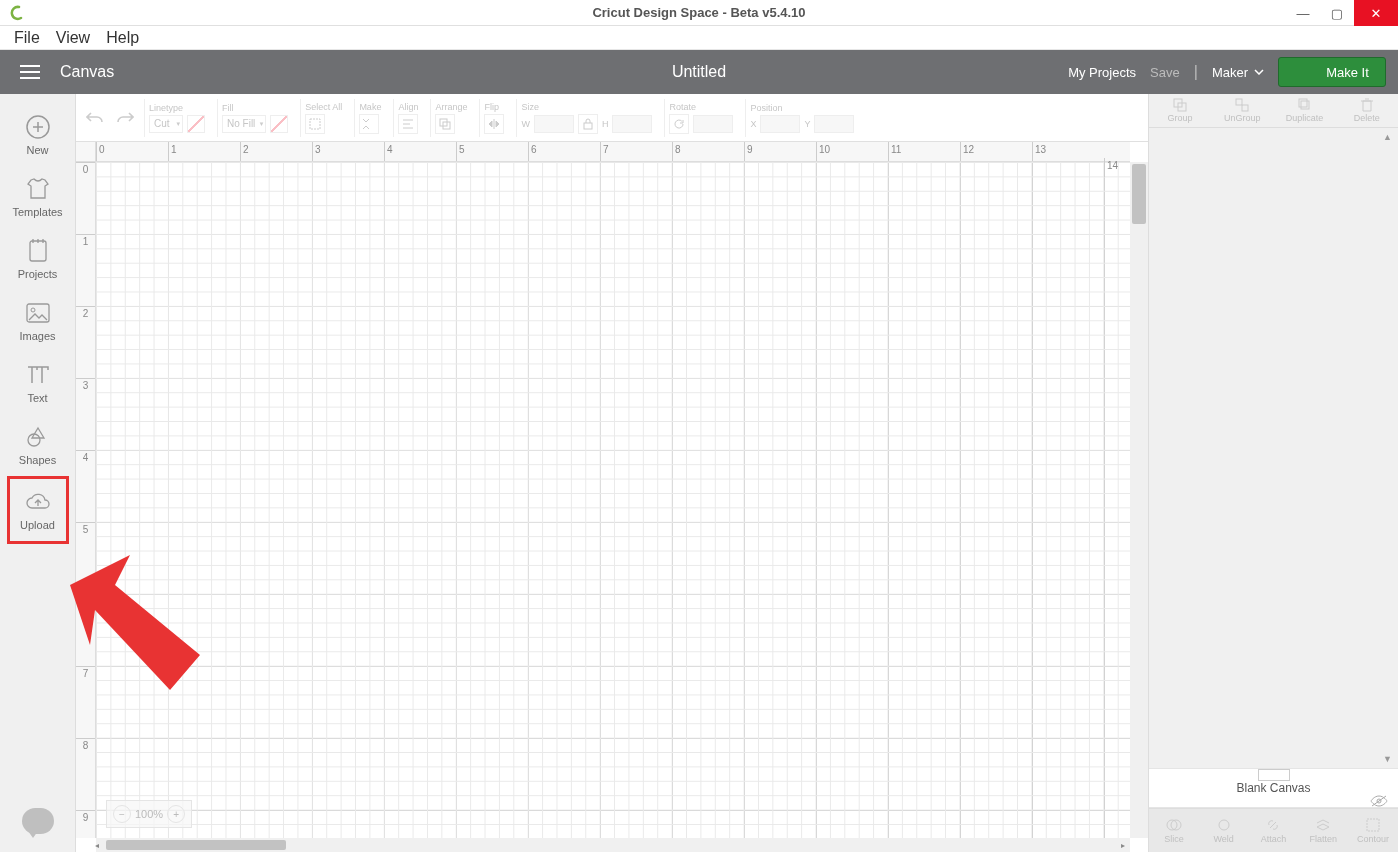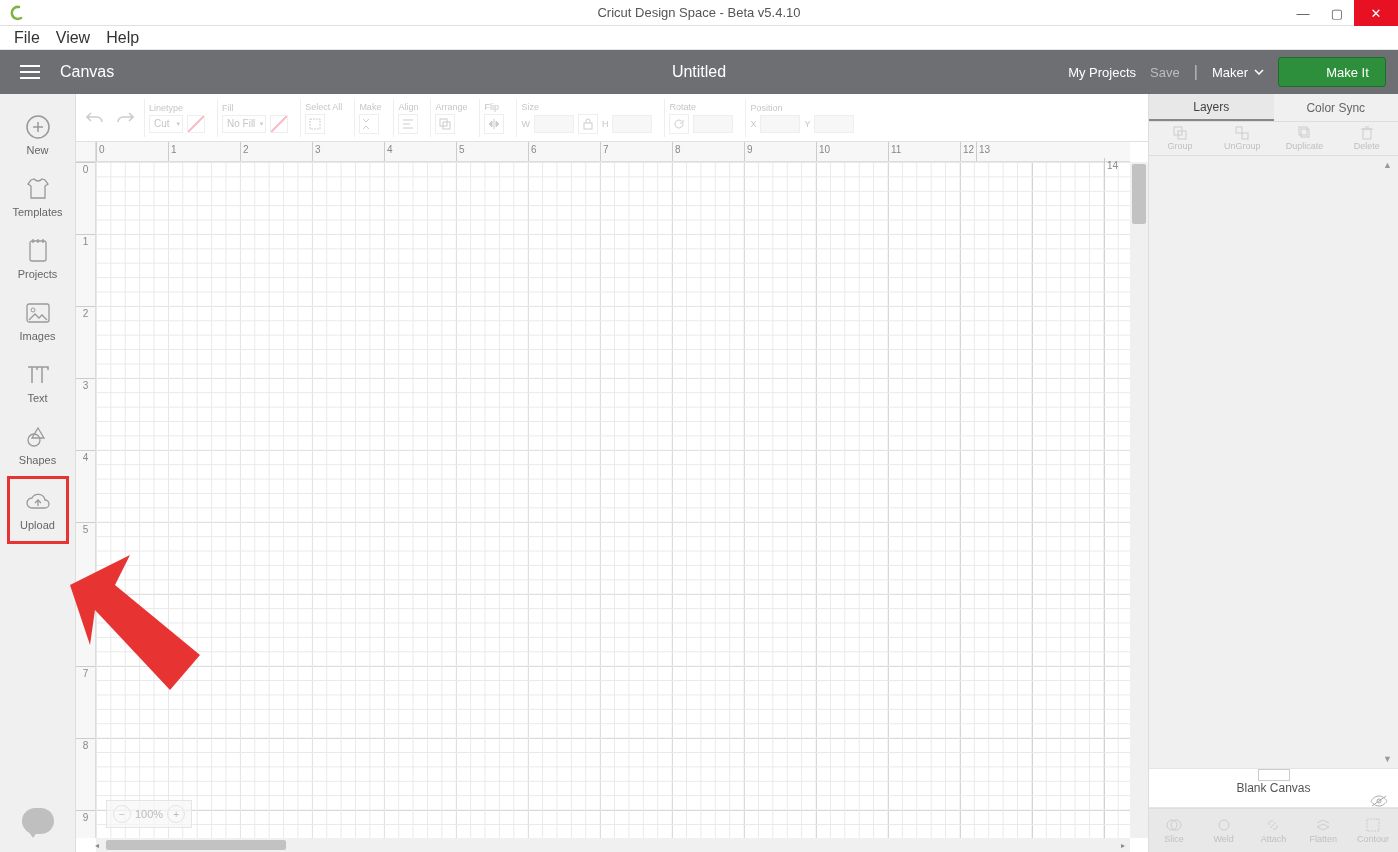--- a/index.html
+++ b/index.html
@@ -1,21 +1,21 @@
 <!DOCTYPE html>
 <html><head>
 <meta charset="utf-8">
 <style>
 * { box-sizing: border-box; margin: 0; padding: 0; font-family: -apple-system, "Segoe UI", Arial, sans-serif; }
 body { width: 1398px; height: 852px; overflow: hidden; background: #fff; position: relative; }
 
 
 .titlebar { height: 26px; background: #fff; display: flex; align-items: center; border-bottom: 1px solid #e0e0e0; position: relative; }
 .titlebar .logo { width: 22px; height: 22px; margin-left: 4px; display: flex; align-items: center; justify-content: center; }
-.titlebar .title { position: absolute; left: 50%; transform: translateX(-50%); font-size: 13px; color: #555; }
+.titlebar .title { position: absolute; left: 50%; transform: translateX(-50%); font-size: 13px; color: #555; font-weight: bold; }
 .titlebar .winbtns { position: absolute; right: 0; top: 0; display: flex; height: 26px; }
 .titlebar .winbtn { width: 34px; height: 26px; display: flex; align-items: center; justify-content: center; font-size: 13px; color: #555; }
 .titlebar .winbtn.close { background: #E81123; color: #fff; width: 44px; }
 
 
 .menubar { height: 24px; background: #fff; display: flex; align-items: center; padding: 0 6px; font-size: 16px; color: #333; border-bottom: 1px solid #e6e6e6; }
 .menubar .menuitem { padding: 2px 8px; cursor: pointer; }
 
 
 .appheader { height: 44px; background: #6E6F72; display: flex; align-items: center; color: #fff; position: relative; }
@@ -348,21 +348,21 @@
           <div class="tick" style="left: 216px;">3</div>
           <div class="tick" style="left: 288px;">4</div>
           <div class="tick" style="left: 360px;">5</div>
           <div class="tick" style="left: 432px;">6</div>
           <div class="tick" style="left: 504px;">7</div>
           <div class="tick" style="left: 576px;">8</div>
           <div class="tick" style="left: 648px;">9</div>
           <div class="tick" style="left: 720px;">10</div>
           <div class="tick" style="left: 792px;">11</div>
           <div class="tick" style="left: 864px;">12</div>
-          <div class="tick" style="left: 880px;">13</div>
+          <div class="tick" style="left: 936px;">13</div>
           <div class="tick" style="left: 1008px; margin-top: 16px;">14</div>
         </div>
       <div class="ruler-v" id="rulerV">
           <div class="tick" style="top: 0px;">0</div>
           <div class="tick" style="top: 72px;">1</div>
           <div class="tick" style="top: 144px;">2</div>
           <div class="tick" style="top: 216px;">3</div>
           <div class="tick" style="top: 288px;">4</div>
           <div class="tick" style="top: 360px;">5</div>
           <div class="tick" style="top: 432px;">6</div>
@@ -381,24 +381,20 @@
       </div>
       <div class="zoombox">
         <div class="zbtn">−</div>
         <span>100%</span>
         <div class="zbtn">+</div>
       </div>
     </div>
   </div>
 
   <div class="rightpanel">
-    <div class="tabs">
-      <div class="tab active">Layers</div>
-      <div class="tab">Color Sync</div>
-    </div>
     <div class="layerops">
       <div class="op">
           <svg class="oi" viewBox="0 0 14 14">
             <rect x="1" y="1" width="8" height="8" fill="none" stroke="#ccc"></rect>
             <rect x="5" y="5" width="8" height="8" fill="none" stroke="#ccc"></rect>
           </svg>
           <span>Group</span>
         </div>
       <div class="op">
           <svg class="oi" viewBox="0 0 14 14">

